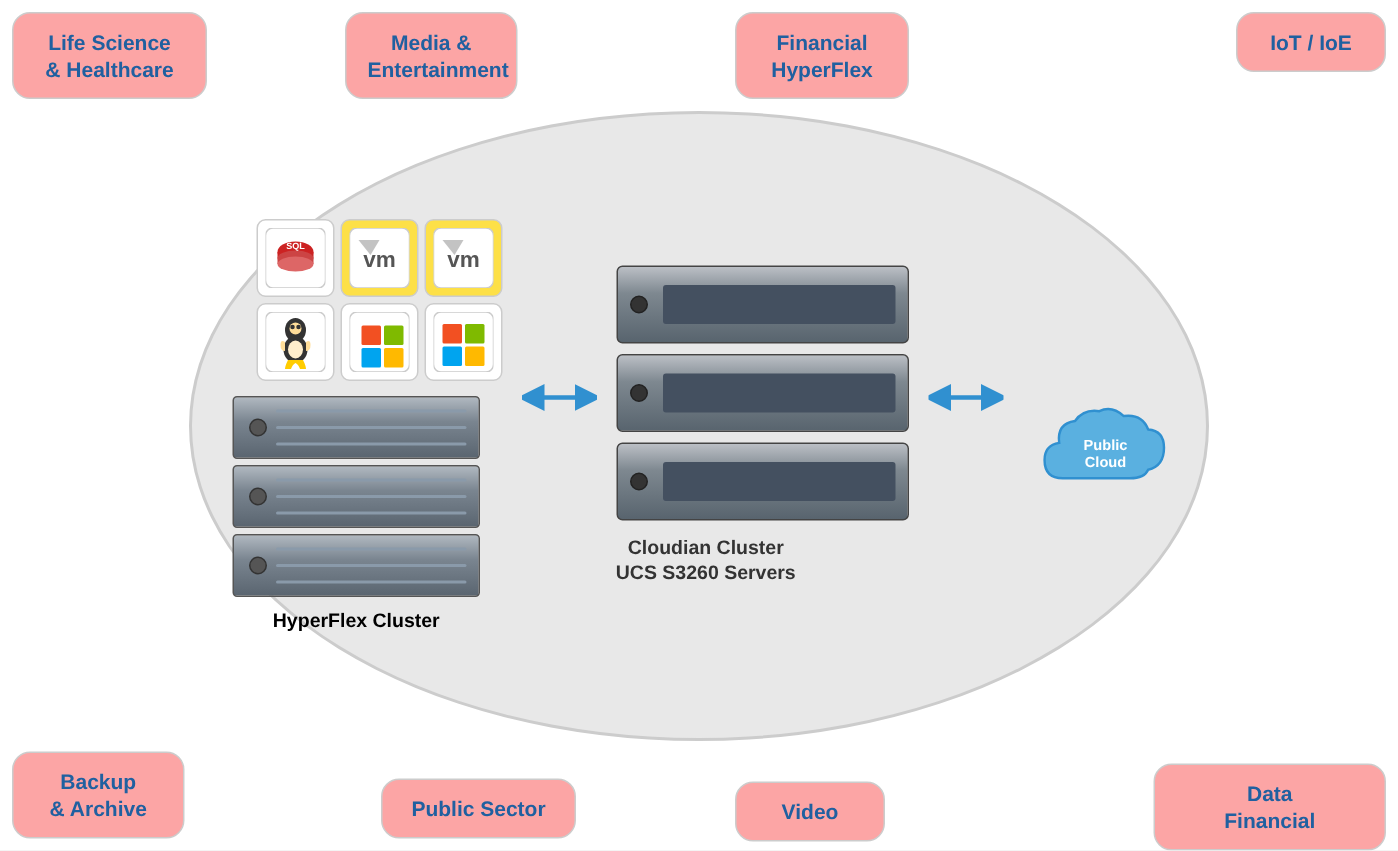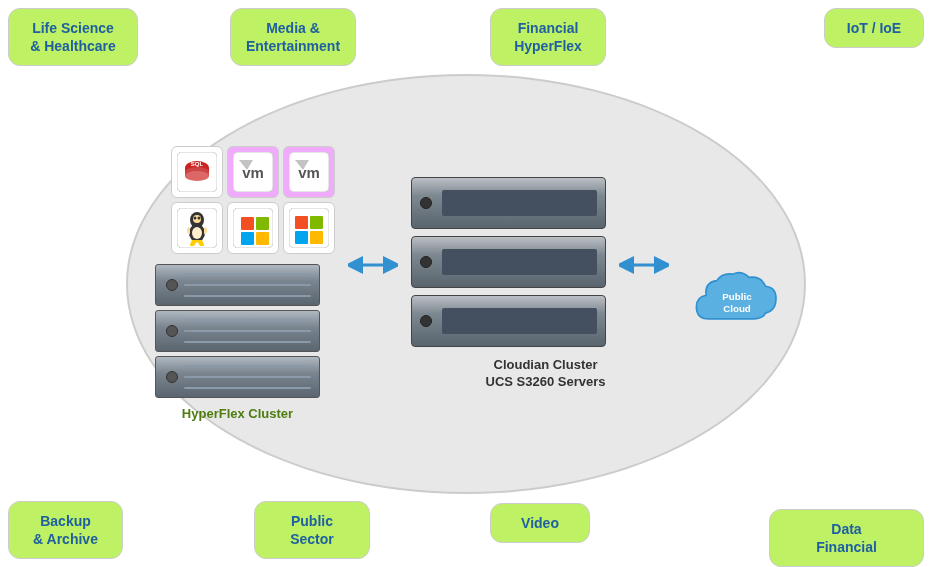--- a/index.html
+++ b/index.html
@@ -27,40 +27,40 @@
       width: 680px;
       height: 420px;
       background: #e8e8e8;
       border-radius: 50%;
       border: 2px solid #ccc;
     }
 
     
     .card {
       position: absolute;
-      background: #bef264;
+      background: #fca5a5;
       border: 1.5px solid #ccc;
       border-radius: 12px;
       padding: 10px 14px;
       text-align: center;
       font-weight: bold;
       font-size: 14px;
       color: #2060a0;
       line-height: 1.3;
       min-width: 100px;
     }
 
     .card-top-left { top: 8px; left: 8px; width: 130px; }
-    .card-top-ml { top: 8px; left: 230px; width: 126px; }
+    .card-top-ml { top: 8px; left: 230px; width: 115px; }
     .card-top-mr { top: 8px; left: 490px; width: 116px; }
     .card-top-right { top: 8px; right: 8px; width: 100px; }
 
     .card-bottom-left { bottom: 8px; left: 8px; width: 115px; }
-    .card-bottom-ml { bottom: 8px; left: 254px; width: 116px; }
-    .card-bottom-mr { bottom: 24px; left: 490px; width: 100px; }
+    .card-bottom-ml { bottom: 8px; left: 254px; width: 130px; }
+    .card-bottom-mr { bottom: 6px; left: 490px; width: 100px; }
     .card-bottom-right { bottom: 0; right: 8px; width: 155px; }
 
     
     .ellipse-content {
       position: absolute;
       left: 50%;
       top: 50%;
       transform: translate(-50%, -50%);
       width: 660px;
       height: 400px;
@@ -144,29 +144,29 @@
     .server-line {
       height: 2px;
       background: #8a9aaa;
       border-radius: 1px;
     }
 
     .server-label {
       text-align: center;
       font-size: 13px;
       font-weight: bold;
-      color: #4d7c0f;
+      color: #000000;
       margin-top: 8px;
     }
 
     
     .cloudian-section {
       display: flex;
       flex-direction: column;
-      align-items: flex-end;
+      align-items: flex-start;
     }
 
     
     .cloud-section {
       display: flex;
       flex-direction: column;
       align-items: flex-start;
       margin-top: 30px;
     }
 
@@ -188,21 +188,21 @@
       font-size: 9px;
       font-weight: bold;
       display: flex;
       flex-direction: column;
       align-items: center;
       justify-content: center;
     }
 
     
     .vm-icon {
-      background: #f0abfc;
+      background: #fde047;
     }
 
     
     .linux-icon {
       background: #fff;
     }
 
     
     .windows-icon {
       background: #fff;

